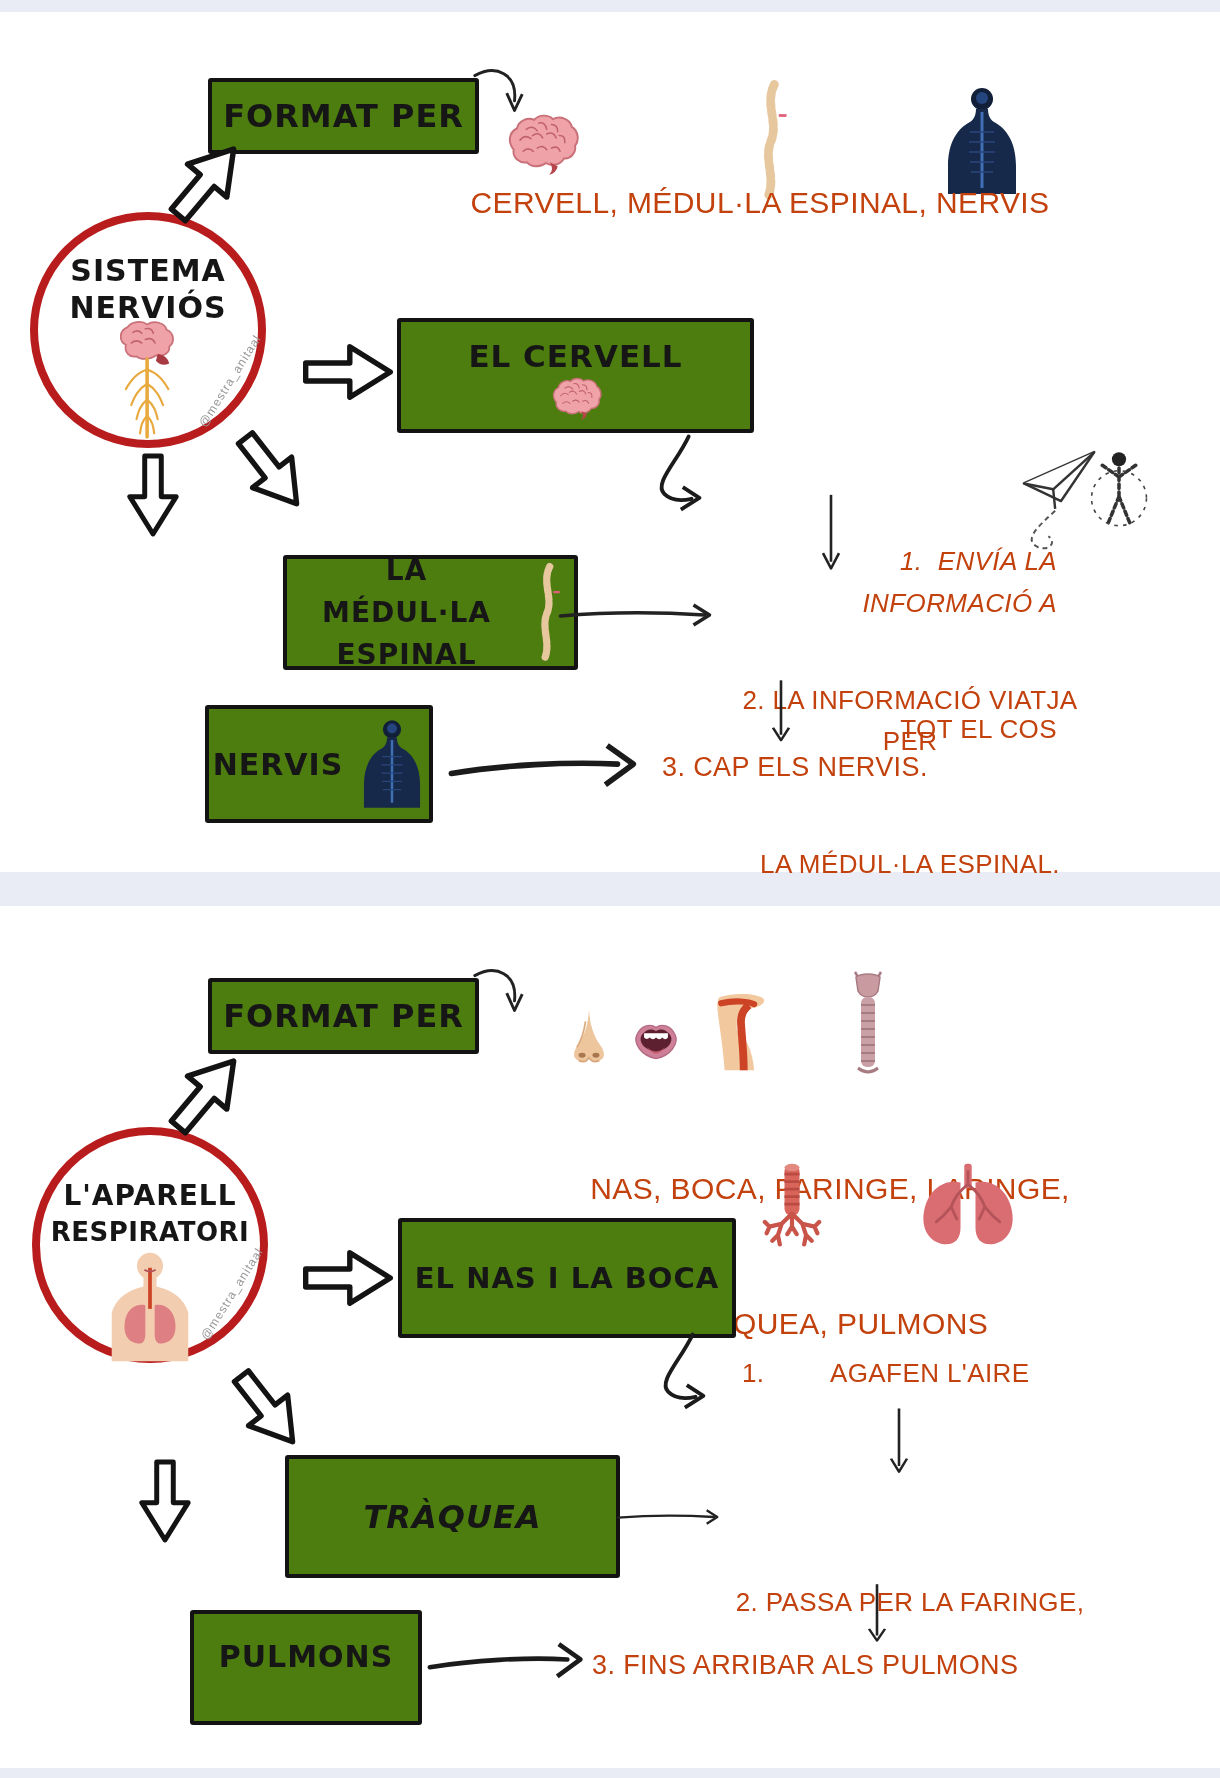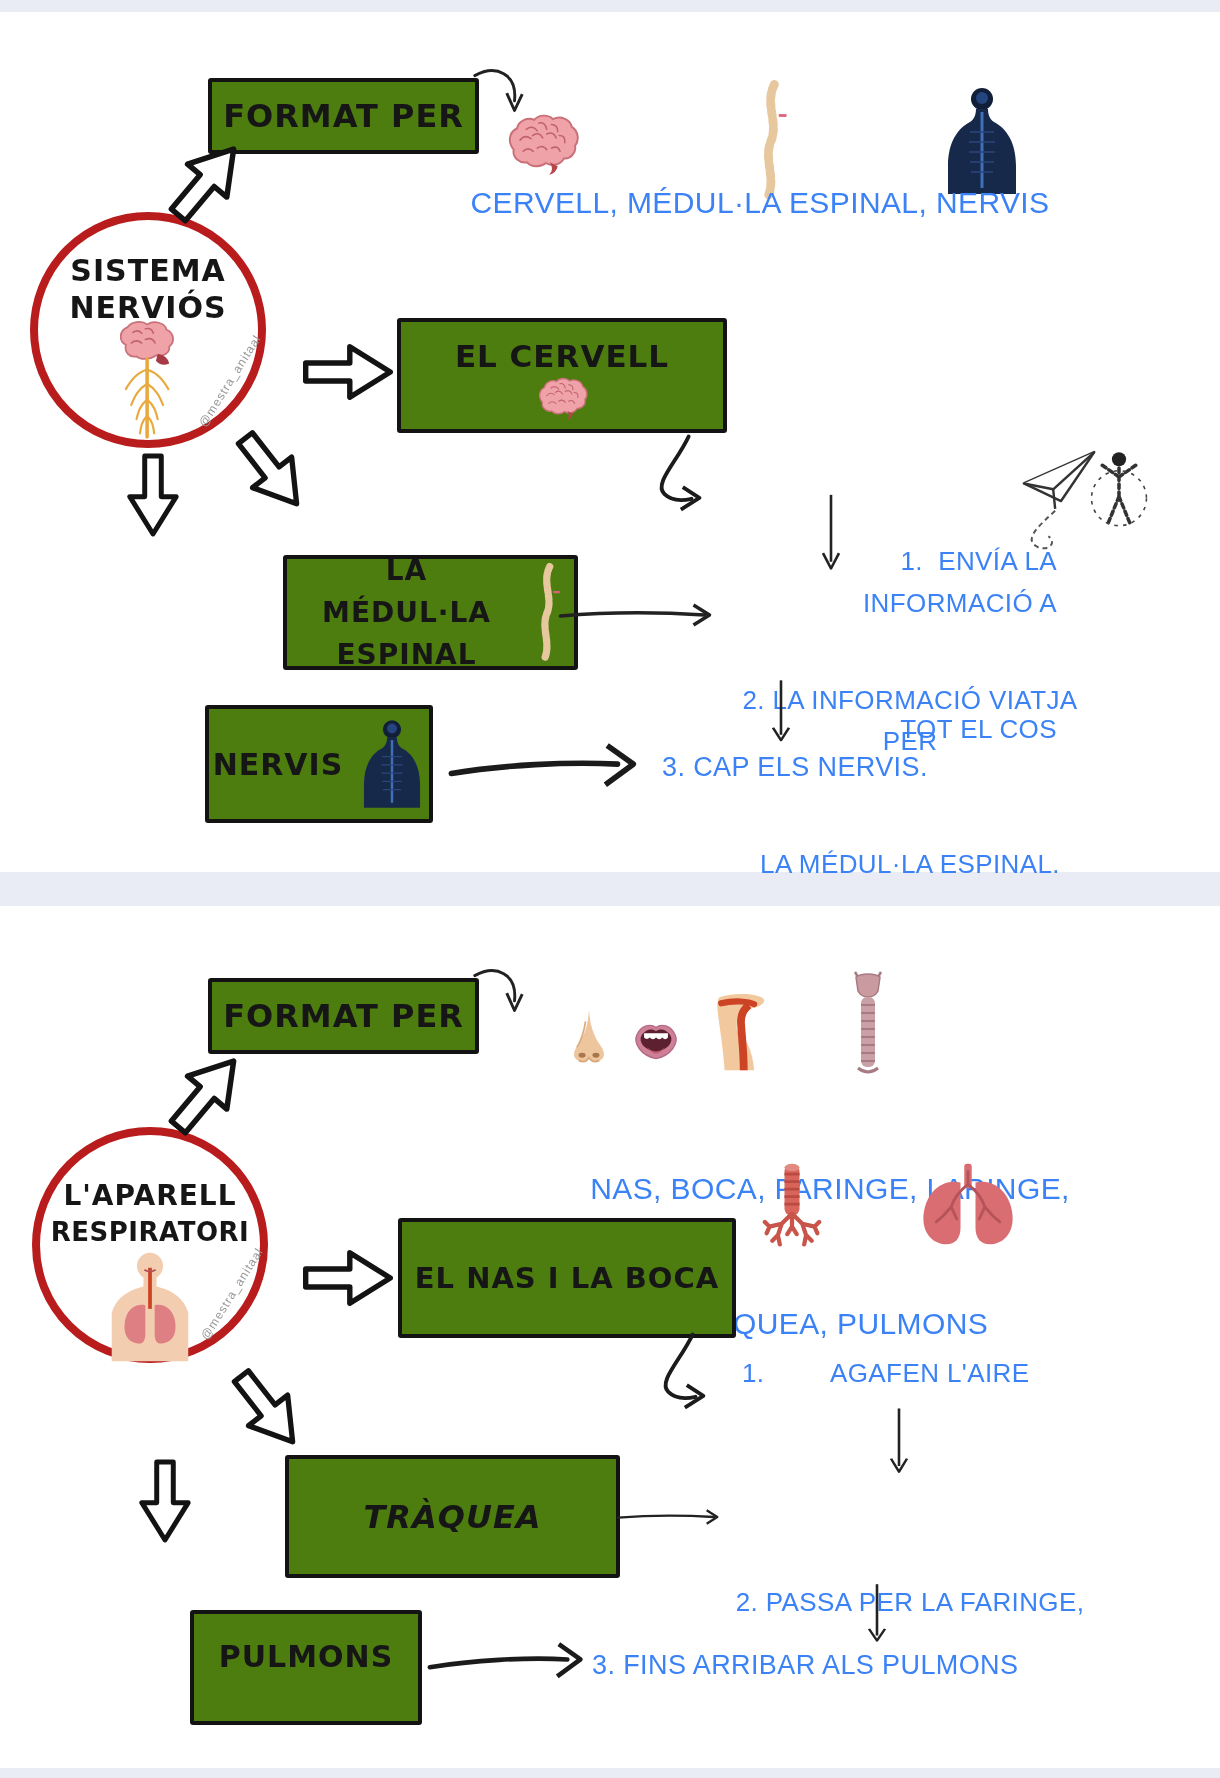--- a/index.html
+++ b/index.html
@@ -1,21 +1,21 @@
 <!DOCTYPE html>
 <html><head>
 <meta charset="utf-8">
 <style>
   html,body{margin:0;padding:0;background:#fff;}
   #stage{position:relative;width:1220px;height:1778px;background:#ffffff;overflow:hidden;}
   .band{position:absolute;left:0;width:1220px;background:#e9ecf4;}
   .box{position:absolute;background:#4d7c0f;border:4px solid #131313;border-radius:3px;
        display:flex;align-items:center;justify-content:center;flex-direction:column;}
   .comic{font-family:"DejaVu Sans",sans-serif;font-weight:700;color:#161616;letter-spacing:1px;}
-  .cap{position:absolute;font-family:"Liberation Sans",sans-serif;color:#3b82f6;letter-spacing:.4px;white-space:pre-wrap;}
+  .cap{position:absolute;font-family:"Liberation Sans",sans-serif;color:#c2410c;letter-spacing:.4px;white-space:pre-wrap;}
   .circle{position:absolute;width:236px;height:236px;border:8px solid #b91c1c;border-radius:50%;
           background:#fff;box-sizing:border-box;text-align:center;}
   .ic{position:absolute;}
   .wm{position:absolute;font-family:"Liberation Sans",sans-serif;font-size:12px;color:#979797;
       transform-origin:0 0;transform:rotate(-58deg);letter-spacing:1px;}
   svg{display:block;overflow:visible;}
 </style>
 </head>
 <body>
 
@@ -169,33 +169,33 @@
     <svg class="ic" style="left:303px;top:340px;" width="90" height="64">
         <use href="#sym-blockarrow"></use>
       </svg>
     <svg class="ic" style="left:226px;top:440px;transform:rotate(52deg);" width="90" height="62">
         <use href="#sym-blockarrow"></use>
       </svg>
     <svg class="ic" style="left:108px;top:466px;transform:rotate(90deg);" width="90" height="58">
         <use href="#sym-blockarrow"></use>
       </svg>
 
-    <div class="box" style="left:397px;top:318px;width:330px;height:115px;padding-top:8px;box-sizing:border-box;">
+    <div class="box" style="left:397px;top:318px;width:357px;height:115px;padding-top:8px;box-sizing:border-box;">
       <span class="comic" style="font-size:31px;">EL CERVELL</span>
       <svg width="58" height="46" style="margin-top:2px;">
           <use href="#sym-brain"></use>
         </svg>
     </div>
 
     <svg class="ic" style="left:638px;top:432px;" width="112" height="84">
         <use href="#sym-hookarrow"></use>
       </svg>
 
     <div class="cap" style="left:757px;top:456px;width:300px;text-align:right;font-size:26px;line-height:42px;">
-      <span style="display:block;">1.  ENVÍA LA INFORMACIÓ A</span>
+      <span style="display:block;font-style:italic;">1.  ENVÍA LA INFORMACIÓ A</span>
       <span style="display:block;">TOT EL COS</span>
     </div>
     <svg class="ic" style="left:1018px;top:446px;" width="88" height="113">
         <use href="#sym-plane"></use>
       </svg>
     <svg class="ic" style="left:1088px;top:440px;" width="62" height="112">
         <use href="#sym-person"></use>
       </svg>
 
     <svg class="ic" style="left:820px;top:492px;" width="22" height="86">

